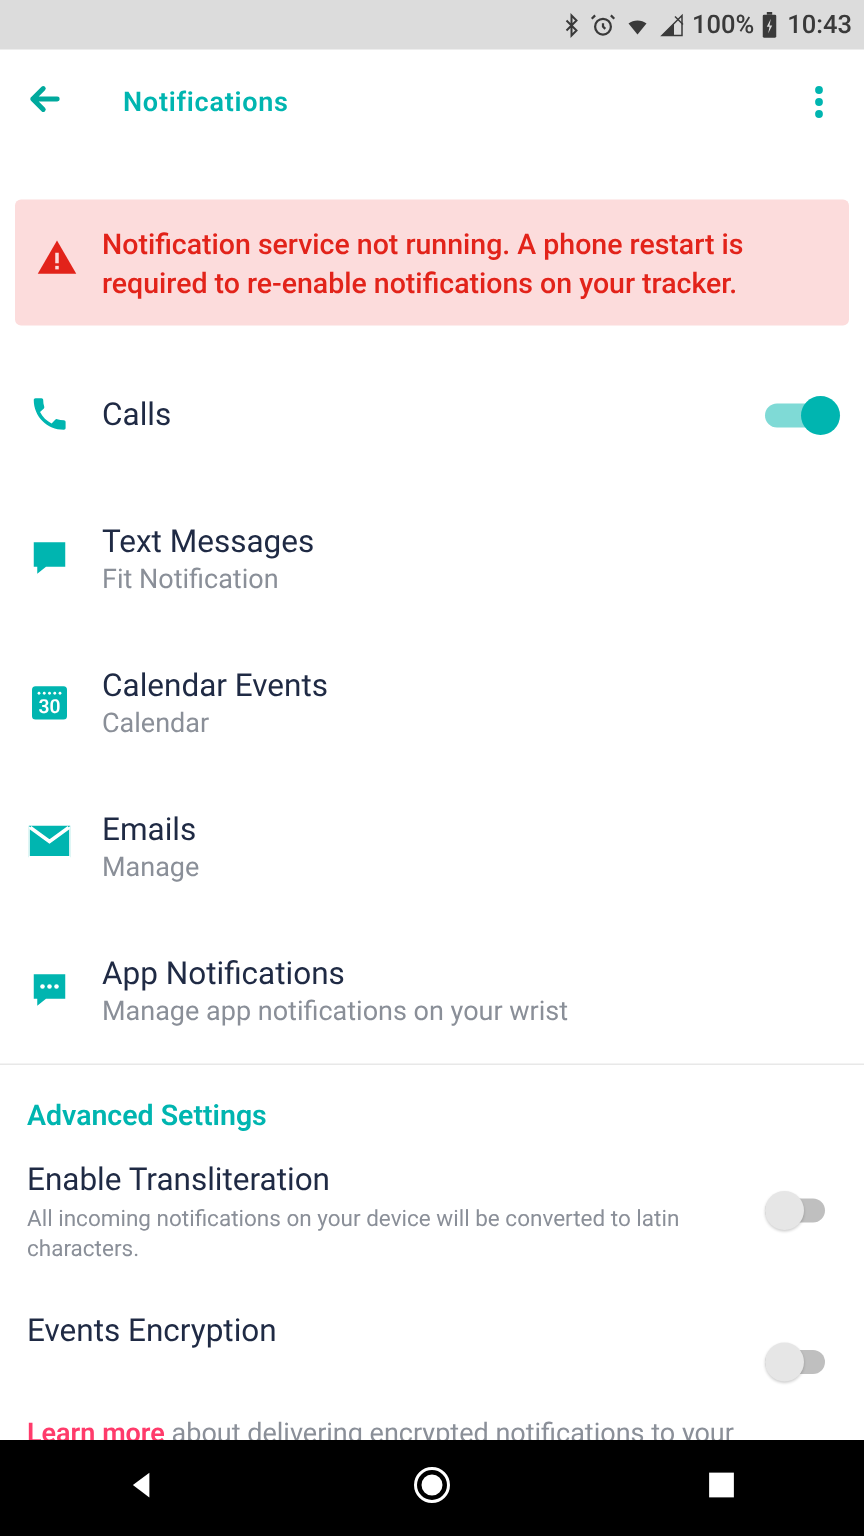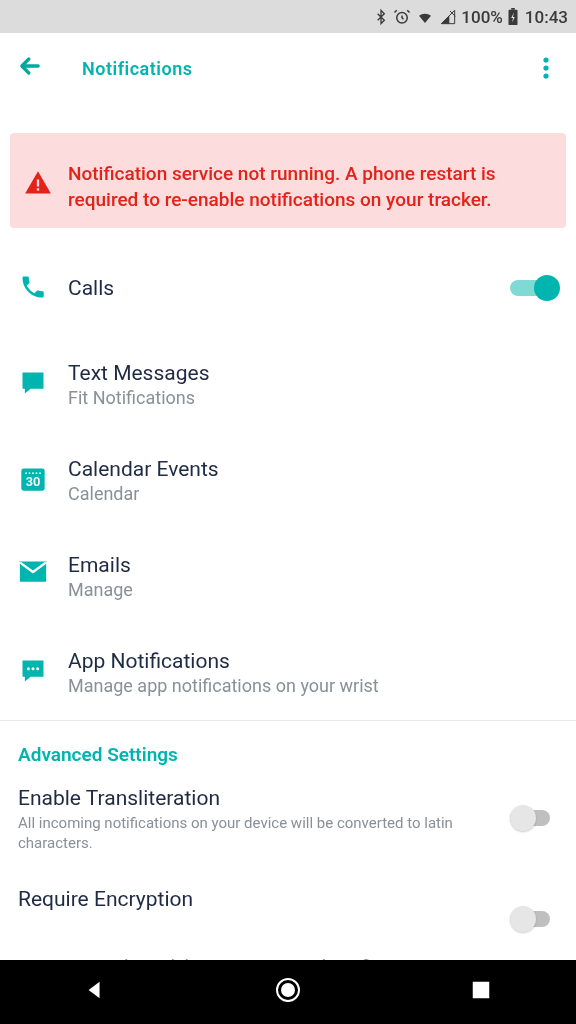--- a/index.html
+++ b/index.html
@@ -6,21 +6,21 @@
     body { width: 576px; height: 1024px; background: #fff; overflow: hidden; position: relative; }
     
     .status-bar { height: 33px; background: #dcdcdc; display: flex; align-items: center; justify-content: flex-end; padding: 0 8px; gap: 4px; font-size: 17px; color: #3a3a3a; }
     .status-bar .icon-slot { display: inline-flex; align-items: center; }
     
     .app-bar { height: 70px; display: flex; align-items: center; padding: 0 16px; }
     .back-arrow { width: 28px; height: 28px; color: #00a99d; }
     .app-title { margin-left: 38px; font-size: 18px; font-weight: 600; color: #00b5b0; letter-spacing: 0.5px; }
     .kebab { margin-left: auto; width: 28px; height: 28px; color: #00b5b0; display:flex; align-items:center; justify-content:center;}
     
-    .alert-box { margin: 30px 10px 12px 10px; background: #fcdcdc; border-radius: 4px; padding: 28px 16px 16px 14px; display: flex; align-items: flex-start; gap: 16px; }
+    .alert-box { margin: 30px 10px 12px 10px; background: #fcdcdc; border-radius: 4px; padding: 17px 16px 16px 14px; display: flex; align-items: flex-start; gap: 16px; }
     .alert-triangle { flex: 0 0 28px; margin-top: 8px;}
     .alert-text { color: #e2231a; font-size: 19px; line-height: 1.35; font-weight: 500;}
     
     .item-row { display: flex; align-items: center; padding: 18px 18px 18px 18px; min-height: 96px; }
     .item-icon { width: 30px; height: 30px; flex: 0 0 30px; margin-right: 20px; color: #00b5b0; display:flex; justify-content:center;}
     .item-text { flex: 1; }
     .item-label { font-size: 21px; color: #1f2a44; }
     .item-sub { font-size: 18px; color: #8a8f98; margin-top: 2px; }
     .switch { width: 48px; height: 28px; position: relative; }
     .switch-track { position:absolute; top:6px; left:0; width:40px; height:16px; border-radius:10px; }
@@ -128,21 +128,21 @@
 </div>
 
 <div class="item-row">
   <span class="item-icon">
       <svg width="28" height="28" viewBox="0 0 24 24" fill="currentColor">
         <path d="M3 3h18v14H10l-5 4v-4H3V3z"></path>
       </svg>
     </span>
   <div class="item-text">
     <div class="item-label">Text Messages</div>
-    <div class="item-sub">Fit Notifications</div>
+    <div class="item-sub">Fit Notification</div>
   </div>
 </div>
 
 <div class="item-row">
   <span class="item-icon">
       <svg width="28" height="28" viewBox="0 0 24 24" fill="currentColor">
         <rect x="2" y="3" width="20" height="19" rx="2"></rect>
         <text x="12" y="18" font-size="11" fill="#fff" text-anchor="middle" font-family="Arial" font-weight="600">30</text>
         <circle cx="6" cy="7" r="0.8" fill="#fff"></circle>
         <circle cx="9" cy="7" r="0.8" fill="#fff"></circle>
@@ -196,21 +196,21 @@
     <div class="adv-sub">All incoming notifications on your device will be converted to latin characters.</div>
   </div>
   <div class="switch off">
       <div class="switch-track"></div>
       <div class="switch-thumb"></div>
     </div>
 </div>
 
 <div class="adv-row" style="padding-top:26px;">
   <div class="adv-text">
-    <div class="adv-label">Require Encryption</div>
+    <div class="adv-label">Events Encryption</div>
   </div>
   <div class="switch off adv-switch-center">
       <div class="switch-track"></div>
       <div class="switch-thumb"></div>
     </div>
 </div>
 
 <div class="learn-text">
   <span class="lead">Learn more</span><span> about delivering encrypted notifications to your</span>
 </div>

